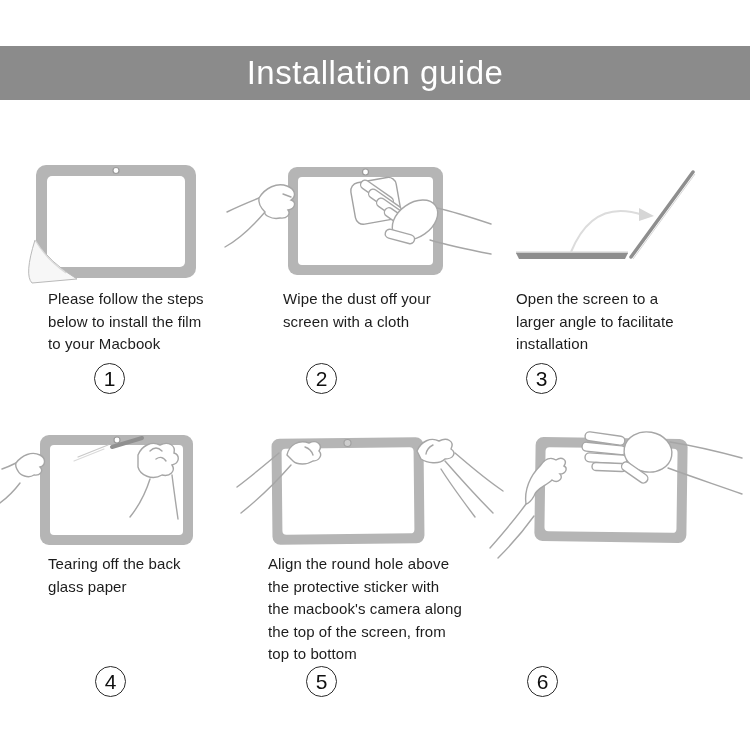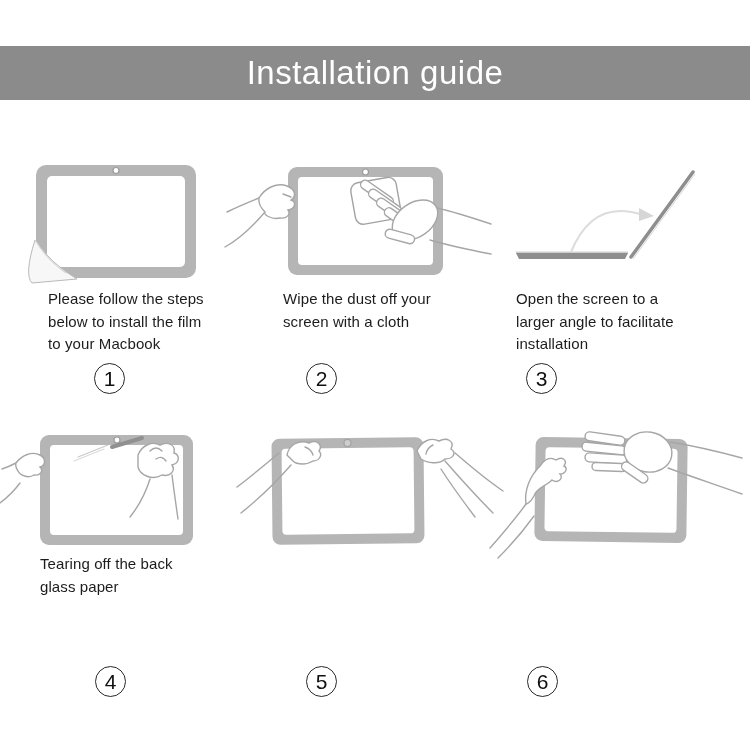--- a/index.html
+++ b/index.html
@@ -8,21 +8,21 @@
 
   .header { position:absolute; left:0; top:46px; width:750px; height:54px;
             background:#8b8b8b; display:flex; align-items:center; justify-content:center; }
   .header .title { color:#ffffff; font-size:33px; letter-spacing:0.5px; }
 
   .caption { position:absolute; margin:0; font-size:15px; line-height:22.5px;
              color:#1c1c1c; white-space:pre-line; width:238px; letter-spacing:0.1px; }
   .c1 { left:48px;  top:288px; }
   .c2 { left:283px; top:288px; }
   .c3 { left:516px; top:288px; }
-  .c4 { left:40px;  top:553px; }
+  .c4 { left:48px;  top:553px; }
   .c5 { left:268px; top:553px; }
   .c6 { left:513px; top:553px; }
 
   .badge { position:absolute; width:31px; height:31px; box-sizing:border-box;
            border:1.6px solid #2a2a2a; border-radius:50%;
            display:flex; align-items:center; justify-content:center;
            font-size:21px; color:#101010; background:#fff; }
   .b1 { left:94px;  top:363px; }
   .b2 { left:306px; top:363px; }
   .b3 { left:526px; top:363px; }
@@ -159,20 +159,25 @@
   <p class="caption c2">Wipe the dust off your
 screen with a cloth</p>
   <p class="caption c1">Please follow the steps
 below to install the film
 to your Macbook</p>
   <p class="caption c3">Open the screen to a
 larger angle to facilitate
 installation</p>
   <p class="caption c4">Tearing off the back
 glass paper</p>
+  <p class="caption c5">Align the round hole above
+the protective sticker with
+the macbook's camera along
+the top of the screen, from
+top to bottom</p>
 
   <div class="badge b1">
       <span>1</span>
     </div>
   <div class="badge b2">
       <span>2</span>
     </div>
   <div class="badge b3">
       <span>3</span>
     </div>

